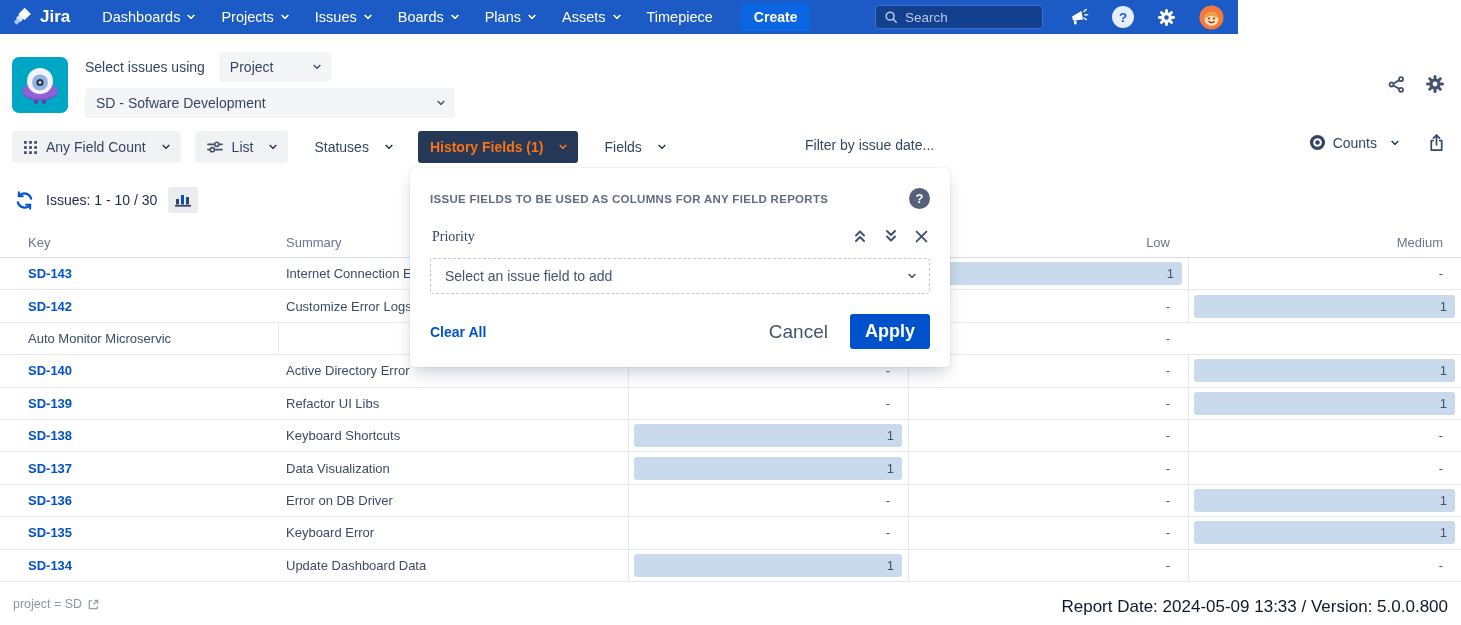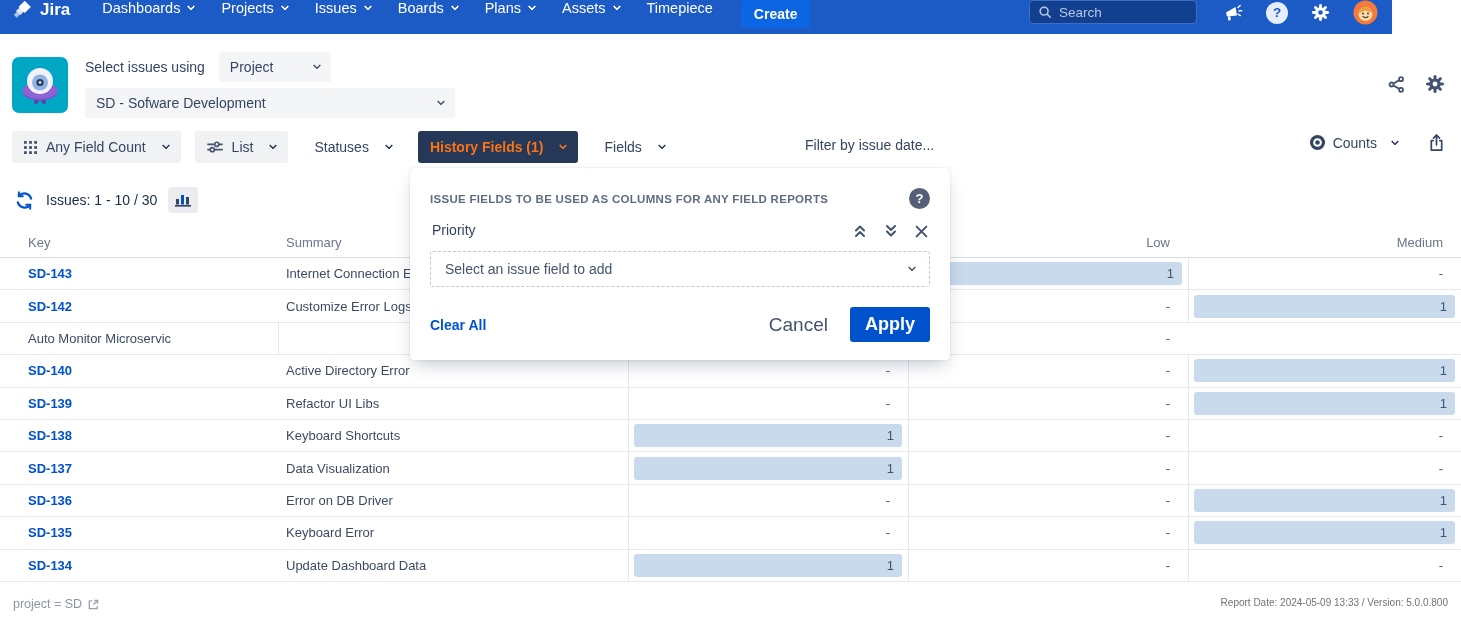--- a/index.html
+++ b/index.html
@@ -1,21 +1,21 @@
 <!DOCTYPE html>
 <html><head>
 <meta charset="utf-8">
 <style>
   * { margin:0; padding:0; box-sizing:border-box; }
   html,body { width:1461px; height:625px; background:#fff; overflow:hidden;
               font-family:"Liberation Sans", sans-serif; position:relative; }
 
   
-  .navbar { position:absolute; top:0; left:0; width:1392px; height:34px; background:#1C5BC5;
-            display:flex; align-items:flex-start; padding:0 14px; z-index:5; }
+  .navbar { position:absolute; top:0; left:0; width:1238px; height:34px; background:#1C5BC5;
+            display:flex; align-items:center; padding:0 14px; z-index:5; }
   .brand { display:flex; align-items:center; gap:7px; color:#fff; font-size:17px; font-weight:700; margin-right:32px; }
   .nav-items { display:flex; align-items:center; gap:27px; }
   .nav-item { display:flex; align-items:center; color:#fff; font-size:14.5px; cursor:pointer; }
   .chev { display:inline-block; width:6px; height:6px; border-right:2px solid currentColor;
           border-bottom:2px solid currentColor; transform:rotate(45deg) translate(-1px,-1px);
           margin-left:8px; border-radius:1px; }
   .create-btn { margin-left:28px; background:#0C66E4; color:#fff; border:none; border-radius:3px;
                 font-size:14px; font-weight:600; padding:6px 13px; cursor:pointer;
                 font-family:"Liberation Sans", sans-serif; }
   .nav-spacer { flex:1; }
@@ -74,38 +74,38 @@
          display:flex; align-items:center; justify-content:flex-end; padding-right:8px; color:#44546F; }
 
   
   .popup { position:absolute; left:410px; top:168px; width:540px; background:#fff; border-radius:3px;
            box-shadow:0 8px 16px -4px rgba(9,30,66,.25), 0 0 1px rgba(9,30,66,.31);
            z-index:20; padding:20px 20px 18px; }
   .popup-head { display:flex; justify-content:space-between; align-items:center; }
   .popup-title { font-size:11.5px; font-weight:700; color:#5E6C84; letter-spacing:.3px; }
   .help-badge { width:21px; height:21px; border-radius:50%; background:#546077; color:#fff; font-weight:700;
                 font-size:13px; display:flex; align-items:center; justify-content:center; cursor:pointer; }
-  .field-row { display:flex; align-items:flex-end; margin-top:13px; padding:0 2px; }
+  .field-row { display:flex; align-items:flex-start; margin-top:20px; padding:0 2px;font-family:Liberation Serif, serif; }
   .field-name { font-size:14px; color:#344563; flex:1; }
   .field-actions { display:flex; gap:17px; align-items:center; }
   .field-actions > span { cursor:pointer; display:flex; }
   .select-box { margin-top:13px; height:36px; border:1px dashed #C1C7D0; border-radius:3px; display:flex;
                 align-items:center; justify-content:space-between; padding:0 14px; color:#44546F;
                 font-size:14px; cursor:pointer; }
   .select-box .chev { color:#505F79; }
   .popup-foot { display:flex; align-items:center; margin-top:20px; }
   .clear-all { color:#0052CC; font-weight:600; font-size:14px; cursor:pointer; }
   .cancel { margin-left:auto; color:#44546F; font-size:19px; margin-right:22px; cursor:pointer; }
   .apply { background:#0052CC; color:#fff; font-weight:600; font-size:18px; padding:7px 15px;
            border-radius:3px; border:none; cursor:pointer; font-family:"Liberation Sans", sans-serif; }
 
   
   .footer-left { position:absolute; left:13px; top:597px; display:flex; align-items:center; gap:5px;
                  color:#8C95A8; font-size:12.5px; }
-  .footer-right { position:absolute; right:13px; top:597px; color:#737373; font-size:10px; }
+  .footer-right { position:absolute; right:13px; top:597px; color:#0f172a; font-size:17px; }
 </style>
 </head>
 <body>
 
 <div class="navbar">
   <div class="brand">
     <span style="display:flex;">
       <svg width="19" height="19" viewBox="0 0 24 24">
         <rect x="8" y="2" width="11" height="11" transform="rotate(45 13.5 7.5)" fill="#fff"></rect>
         <rect x="4" y="9" width="7.5" height="7.5" transform="rotate(45 7.75 12.75)" fill="#fff" opacity=".85"></rect>

